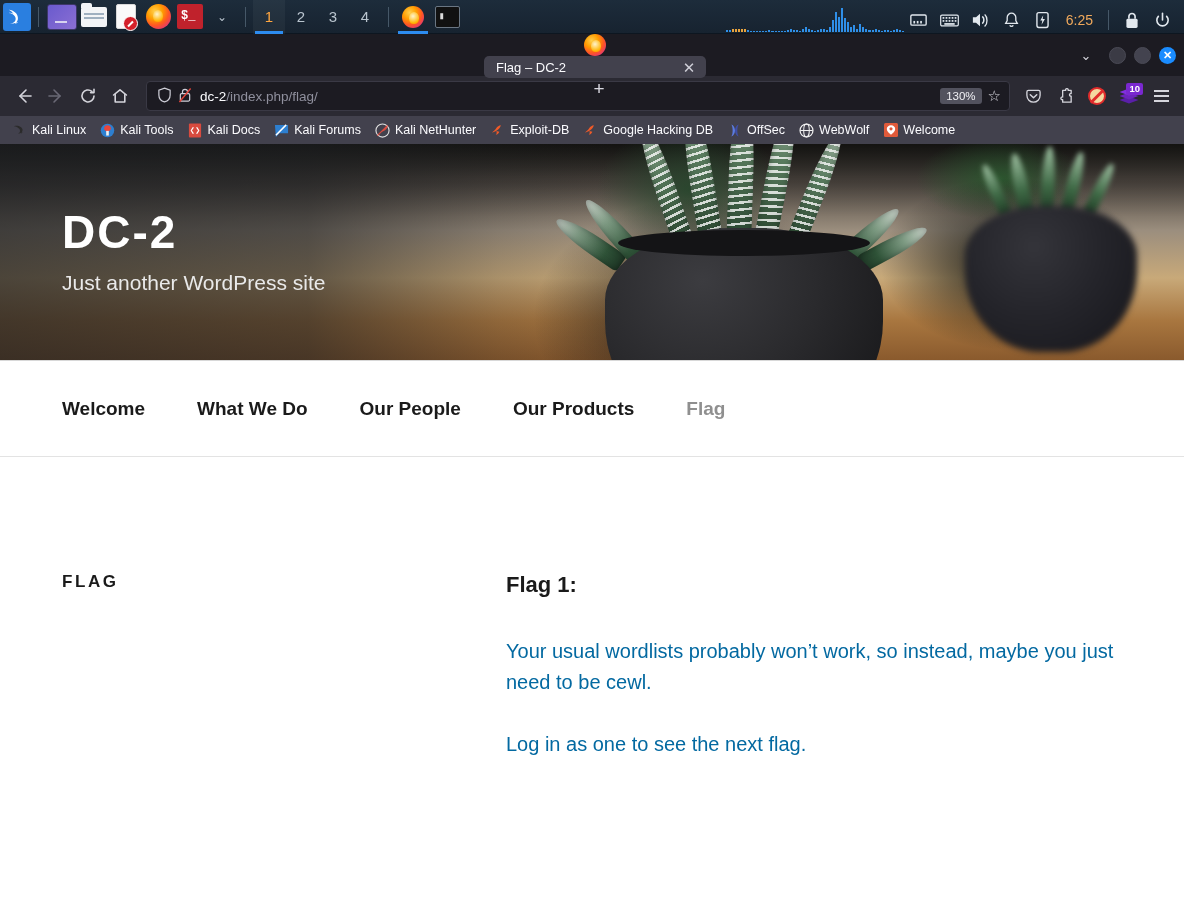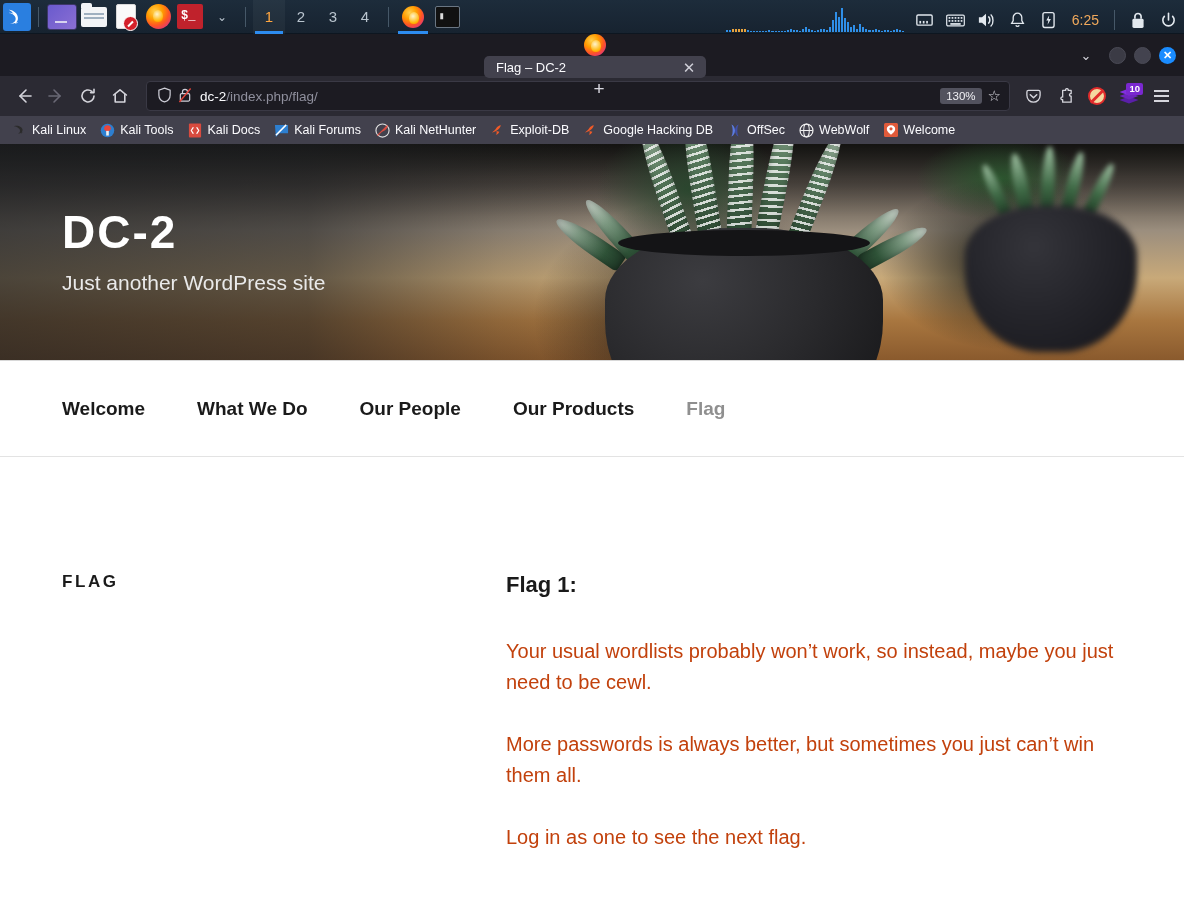--- a/index.html
+++ b/index.html
@@ -104,21 +104,21 @@
   }
   .winbtn { position: relative; width: 34px; height: 34px; display:flex; align-items:center; justify-content:center; }
   #netgraph {
     position: absolute; left: 726px; top: 4px; width: 178px; height: 28px;
     display: flex; align-items: flex-end; gap: 1px; overflow: hidden;
   }
   #netgraph i { display:block; width:2px; background:#2f8fe8; }
   #netgraph i.o { background:#e8a33d; }
   #tray {
     position: absolute; right: 0; top: 0; height: 40px;
-    display: flex; align-items: center; padding-right: 0;
+    display: flex; align-items: center; padding-right: 6px;
   }
   .tray-ic { width: 31px; height: 34px; display:flex; align-items:center; justify-content:center; }
   .tray-ic svg { fill: #e2e8ee; }
   #clock { color: #f0a95c; font-size: 14px; padding: 0 8px; }
 
   
   #browser { background: #1c1b22; }
   #tabstrip {
     height: 42px; display: flex; align-items: center;
     background: #1c1b22; padding-left: 6px; position: relative; flex-direction: column;
@@ -285,21 +285,21 @@
     display: flex; padding: 115px 62px 0 62px;
   }
   #sidebar-col { width: 444px; flex: none; }
   #sidebar-title {
     font-size: 17px; font-weight: bold; letter-spacing: 2.6px;
     color: #1a1a1a; text-transform: uppercase;
   }
   #main-col { flex: 1; max-width: 620px; }
   #entry-title { font-size: 22px; font-weight: bold; color: #1a1a1a; margin-bottom: 38px; }
   #main-col p {
-    font-size: 20px; line-height: 31px; color: #c2410c; margin-bottom: 31px;
+    font-size: 20px; line-height: 31px; color: #0369a1; margin-bottom: 31px;
   }
 </style>
 </head>
 <body>
 
 <div id="taskbar">
   <div class="tb-group">
     <div class="kali-logo">
       <svg viewBox="0 0 24 24">
         <path d="M3 4c3 0 6 1.5 8 4 1.4 1.7 2 3.6 2 5.5 0 1.4-.5 2.7-1.4 3.7l1.8 1.3-2.6-.4.7 1.6-2-1.2c-1.6.8-3.4.9-5 .2 2.2.2 4.2-.6 5.3-2.2 1.1-1.6 1-3.7-.2-5.3C8.3 9 5.8 7.7 3 7.6c1.8-.3 3.6 0 5.2.9C6.6 6.2 4.9 4.8 3 4z" fill="#fff"></path>
@@ -697,18 +697,17 @@
     <a class="navitem current">Flag</a>
   </div>
 
   <div id="content">
     <div id="sidebar-col">
       <div id="sidebar-title">FLAG</div>
     </div>
     <div id="main-col">
       <h2 id="entry-title">Flag 1:</h2>
       <p>Your usual wordlists probably won’t work, so instead, maybe you just need to be cewl.</p>
-      <p>More passwords is always better, but sometimes you just can’t win them all.</p>
       <p>Log in as one to see the next flag.</p>
     </div>
   </div>
 
 </div>
 
 </body></html>

